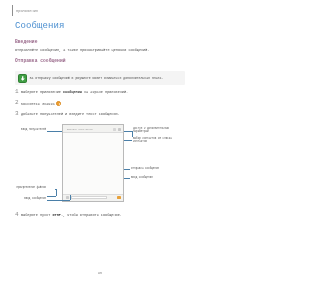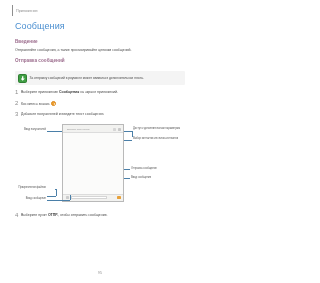--- a/index.html
+++ b/index.html
@@ -8,20 +8,21 @@
     background:#ffffff;
     font-family:"Liberation Sans", sans-serif;
     color:#3c3c3c;
     overflow:hidden;
     position:relative;
   }
   .page{
     position:absolute;
     inset:0;
     padding:0;
+    font-family:Liberation Mono, monospace;
   }
   
   .runhead{
     position:absolute;
     left:16px; top:9px;
     font-size:3.6px;
     letter-spacing:.05px;
     color:#8a8a8a;
   }
   .runhead-bar{

